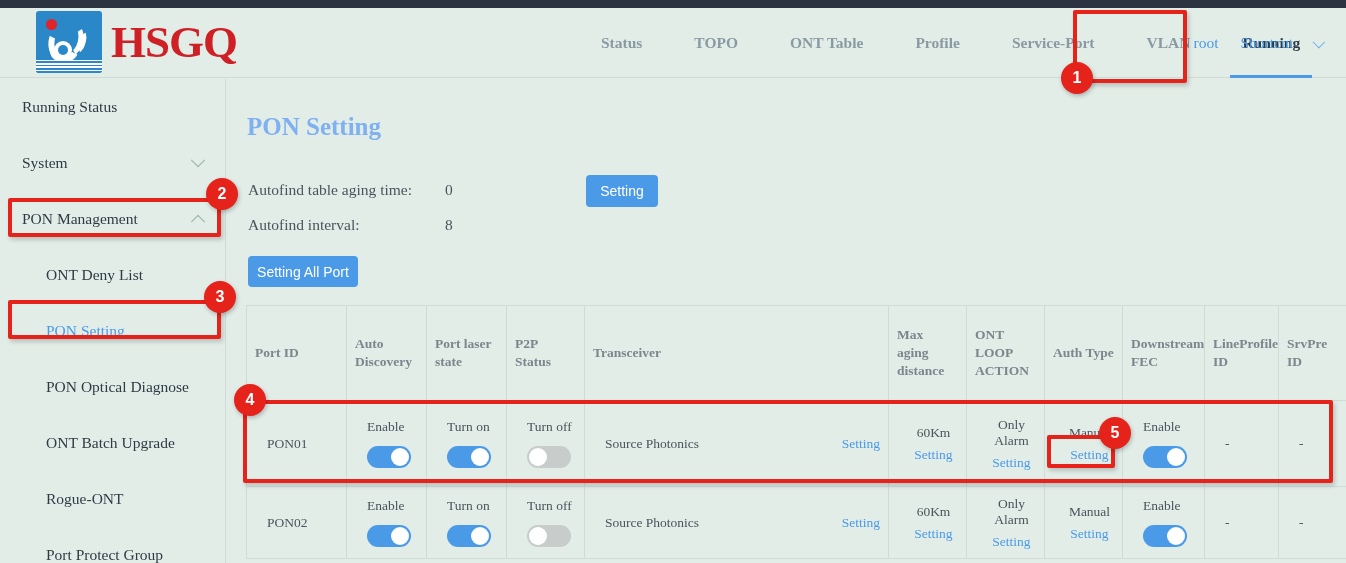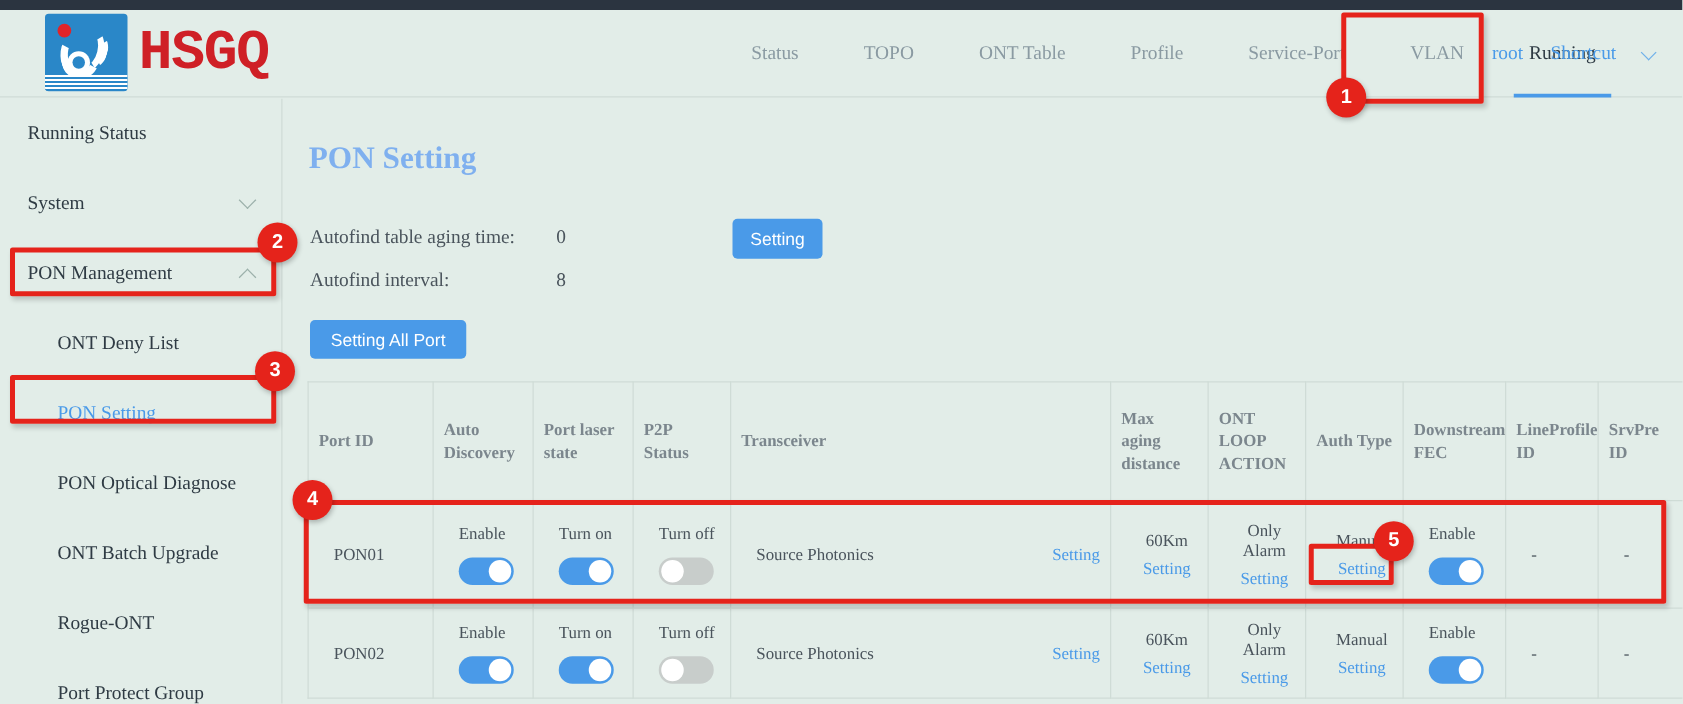--- a/index.html
+++ b/index.html
@@ -61,33 +61,33 @@
   .logo-mark .drop-in {
     position: absolute; left: 22px; top: 34px; width: 10px; height: 10px;
     border-radius: 50%; background: #2a87c8;
   }
   .logo-mark .stripes {
     position: absolute; left: 0; bottom: 0; width: 66px; height: 13px;
     background: repeating-linear-gradient(to bottom,
        #ffffff 0 1.5px, #2a87c8 1.5px 3.2px);
   }
   .logo-text {
-    font-family: Liberation Mono, monospace;
+    font-family: Liberation Serif, serif;
     font-weight: bold; font-size: 45px; letter-spacing: -1px;
     color: #cf2026; line-height: 1;
   }
 
   .nav {
     position: absolute; left: 575px; top: 0; height: 70px;
     display: flex; align-items: center; gap: 0;
   }
   .nav-item {
     font-size: 15.5px; color: #8a9aa2; padding: 0 26px;
     height: 70px; display: flex; align-items: center; cursor: pointer;
-    position: relative; white-space: nowrap;
+    position: relative; white-space: nowrap; font-weight: bold;
   }
   .nav-item.active { color: #2f3b44; }
   .nav-item.active::after {
     content: ""; position: absolute; left: 14px; right: 14px; bottom: 0;
     height: 3px; background: #4a9ae8;
   }
   .user-area {
     position: absolute; right: 24px; top: 0; height: 70px;
     display: flex; align-items: center; gap: 22px;
   }
@@ -132,21 +132,21 @@
   .f-val1   { left: 218px; top: 102px; }
   .f-label2 { left: 21px; top: 137px; }
   .f-val2   { left: 218px; top: 137px; }
 
   .btn {
     position: absolute; background: #4a9ae8; color: #fff;
     border: none; border-radius: 4px; cursor: pointer;
     font-family: "Liberation Sans", sans-serif; font-size: 14px;
   }
   .btn-setting { left: 359px; top: 96px; width: 72px; height: 32px; }
-  .btn-setall  { left: 21px;  top: 177px; width: 125px; height: 31px; }
+  .btn-setall  { left: 21px;  top: 177px; width: 110px; height: 31px; }
 
   
   .tbl-wrap {
     position: absolute; left: 19px; top: 226px; width: 1104px;
     overflow: visible;
   }
   table.pon {
     border-collapse: collapse; width: 1104px; table-layout: fixed;
     font-size: 13.5px;
   }

